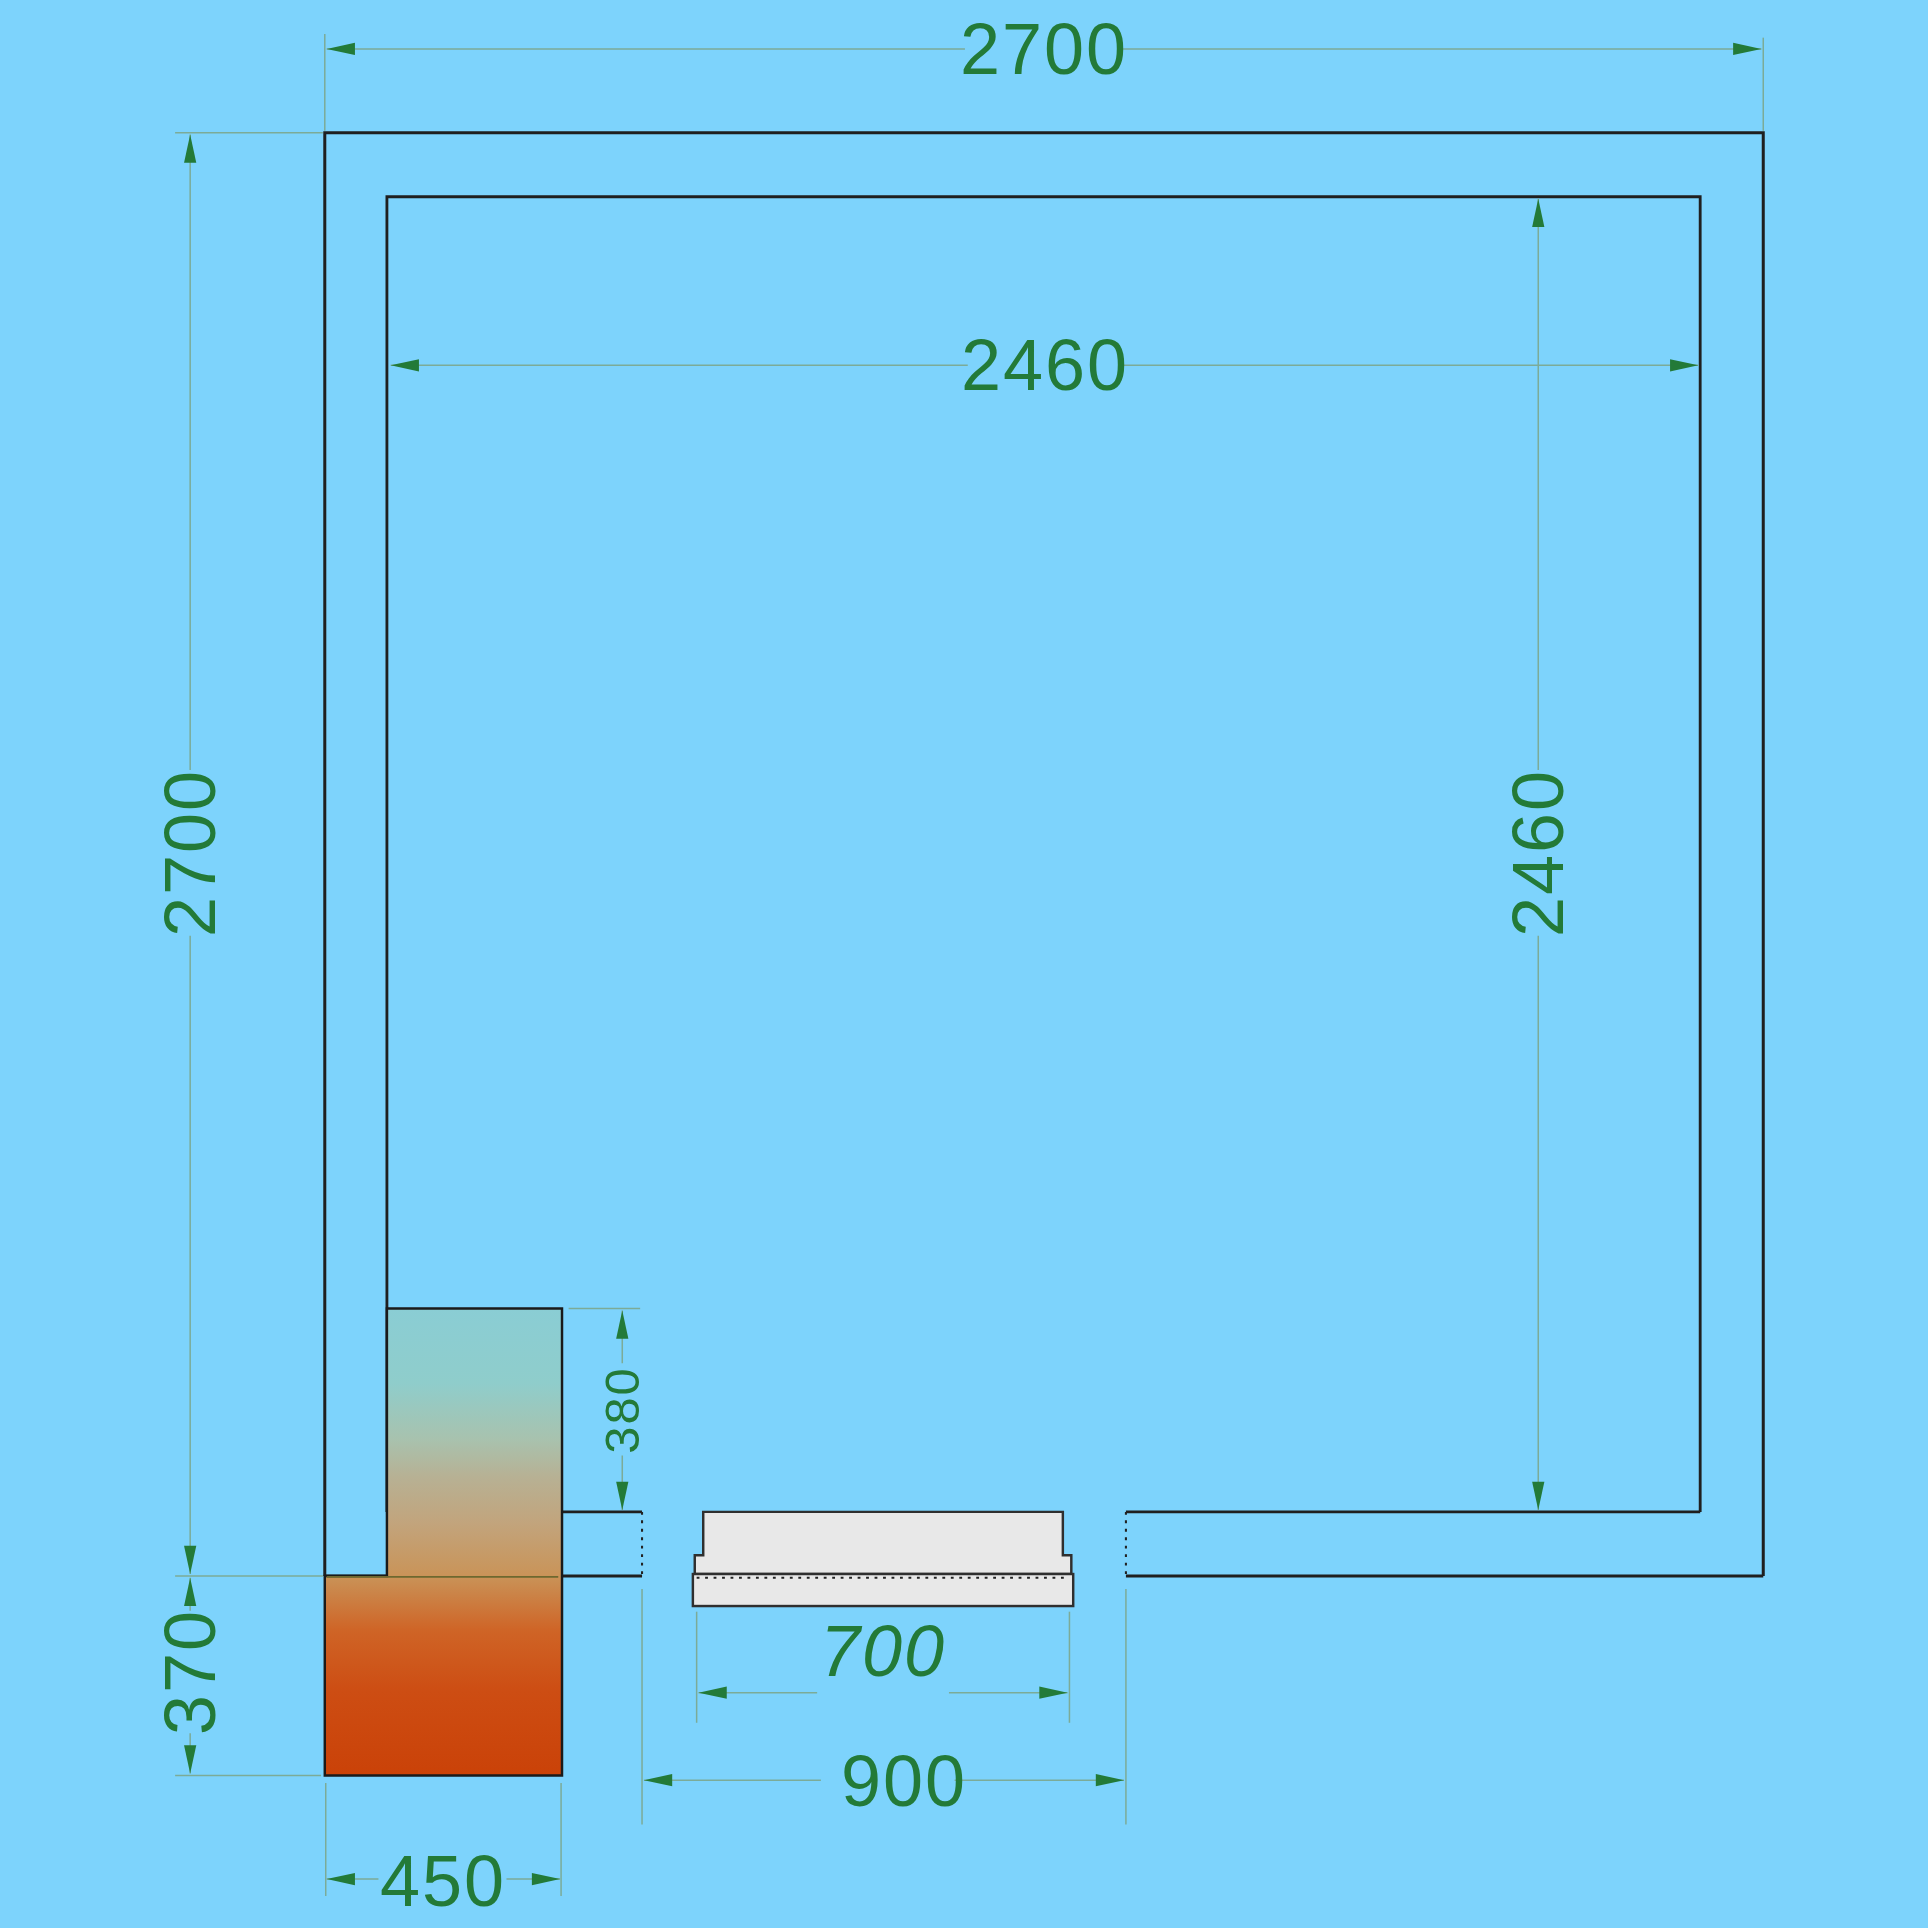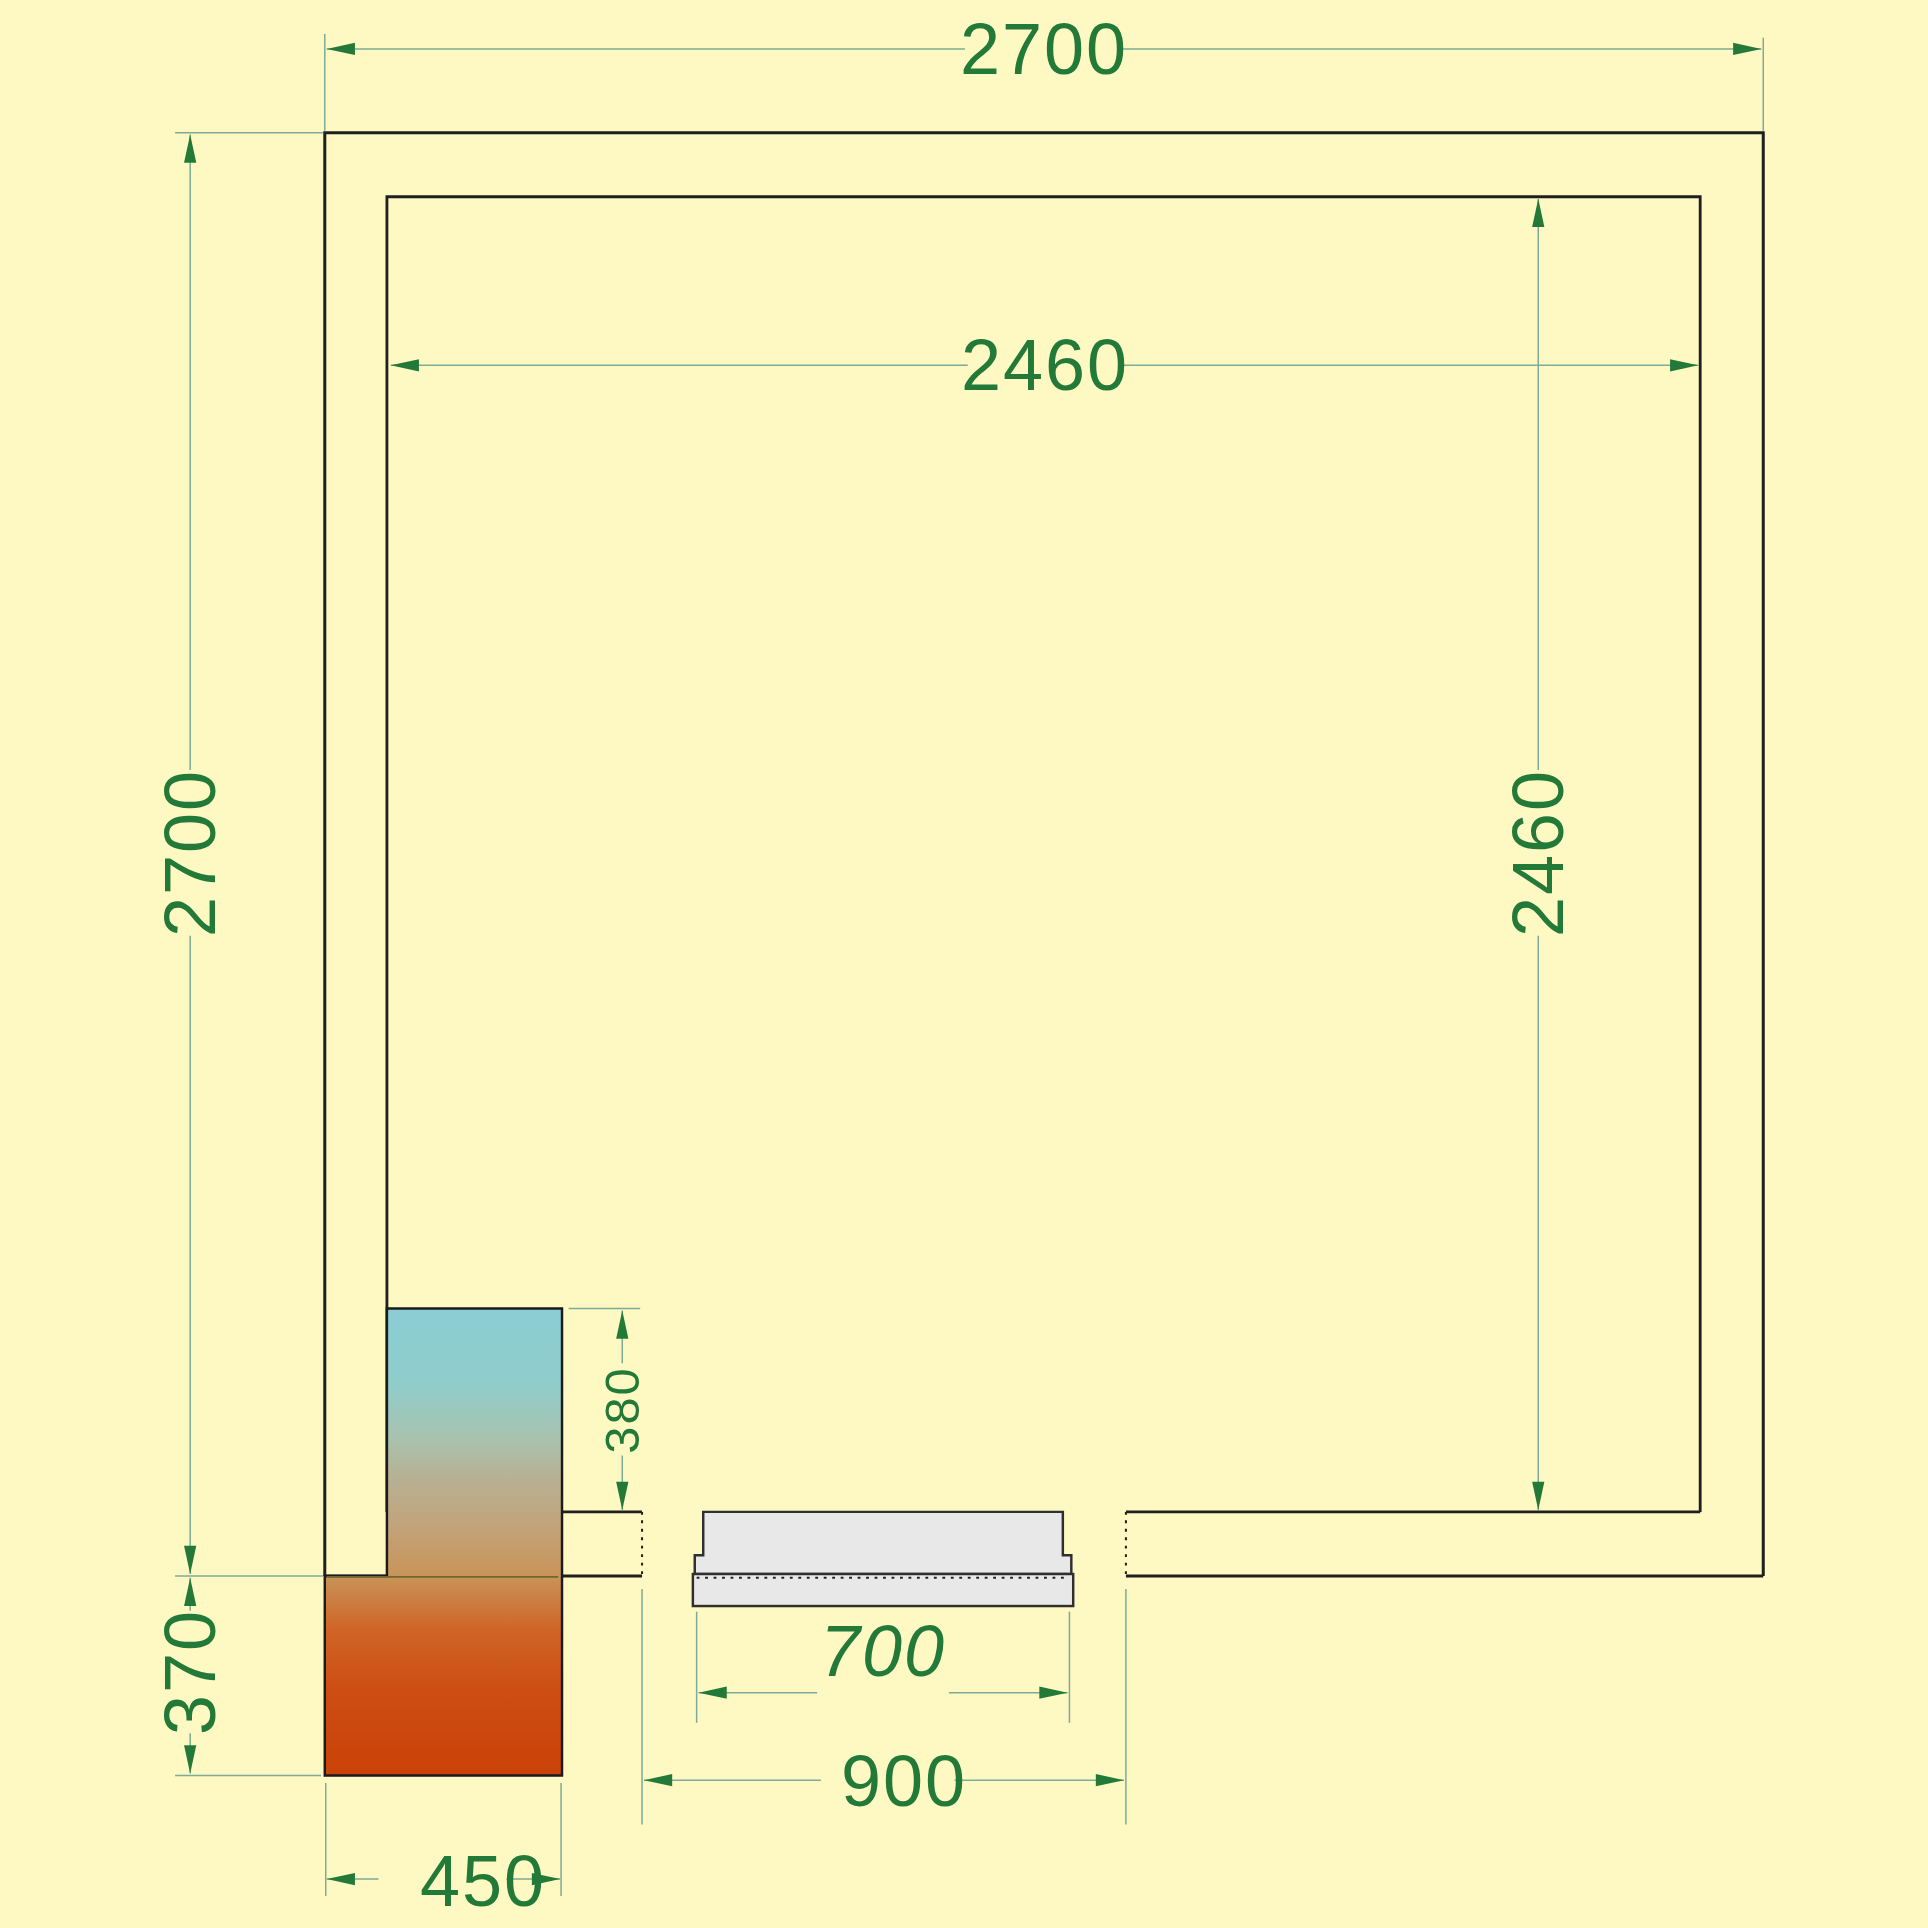--- a/index.html
+++ b/index.html
@@ -1,19 +1,19 @@
 <!DOCTYPE html>
 <html style="font-size:15px"><head>
 <meta charset="utf-8">
 <style>
   html,body{margin:0;padding:0;background:#ffffff;}
   #canvas{
     position:relative;
     width:1928px;height:1928px;
-    background:#fef9c3;
+    background:#7dd3fc;
     font-family:"Liberation Sans", sans-serif;
     overflow:hidden;
   }
   #plan-svg{position:absolute;left:0;top:0;width:1928px;height:1928px;}
   .dim-label{
     position:absolute;
     color:#237a38;
     font-size:72px;
     line-height:1;
     white-space:nowrap;
@@ -133,16 +133,16 @@
   <div class="dim-label vertical" style="left:1538px;top:853px;">2460</div>
 
   <div class="dim-label vertical small" style="left:622px;top:1410px;">380</div>
 
   <div class="dim-label vertical" style="left:190px;top:1672px;">370</div>
 
   <div class="dim-label" style="left:883px;top:1651px;font-style:italic;">700</div>
 
   <div class="dim-label" style="left:888px;top:1781px;margin-left:16px;">900</div>
 
-  <div class="dim-label" style="left:443px;top:1881px;margin-left:40px;">450</div>
+  <div class="dim-label" style="left:443px;top:1881px;">450</div>
 
 </div>
 
 
 </body></html>

